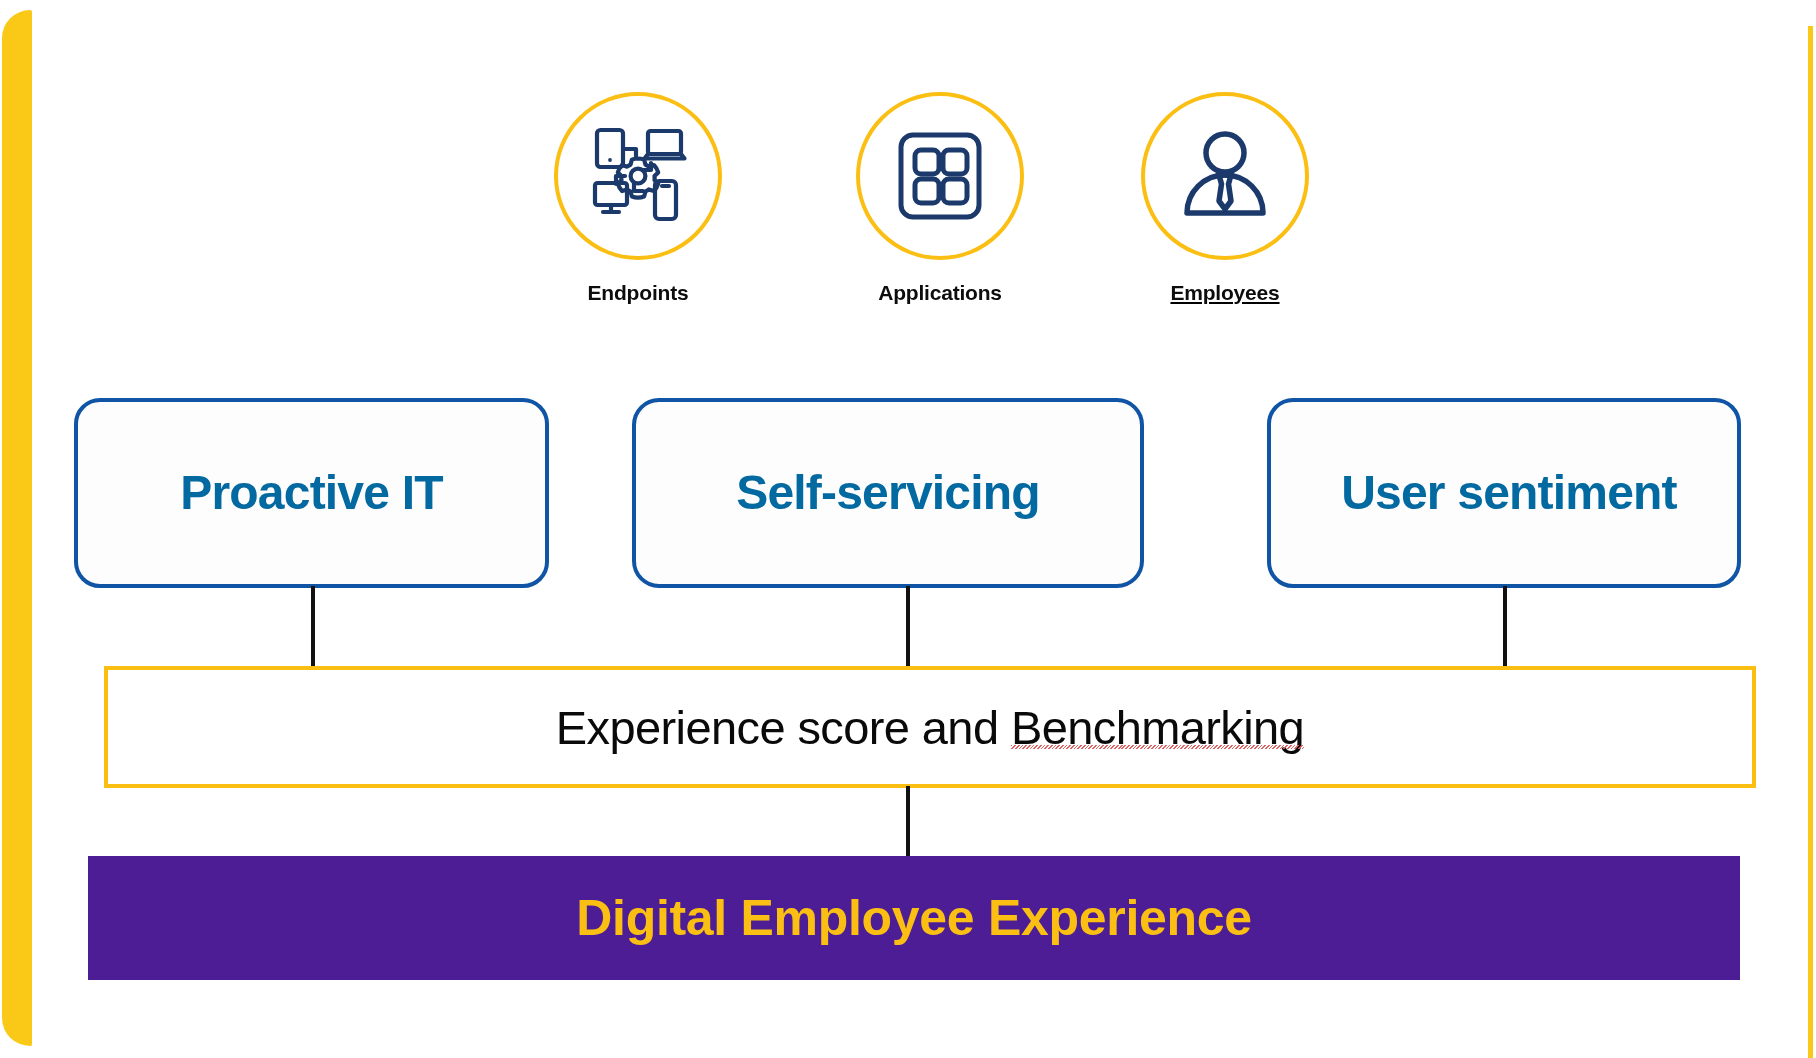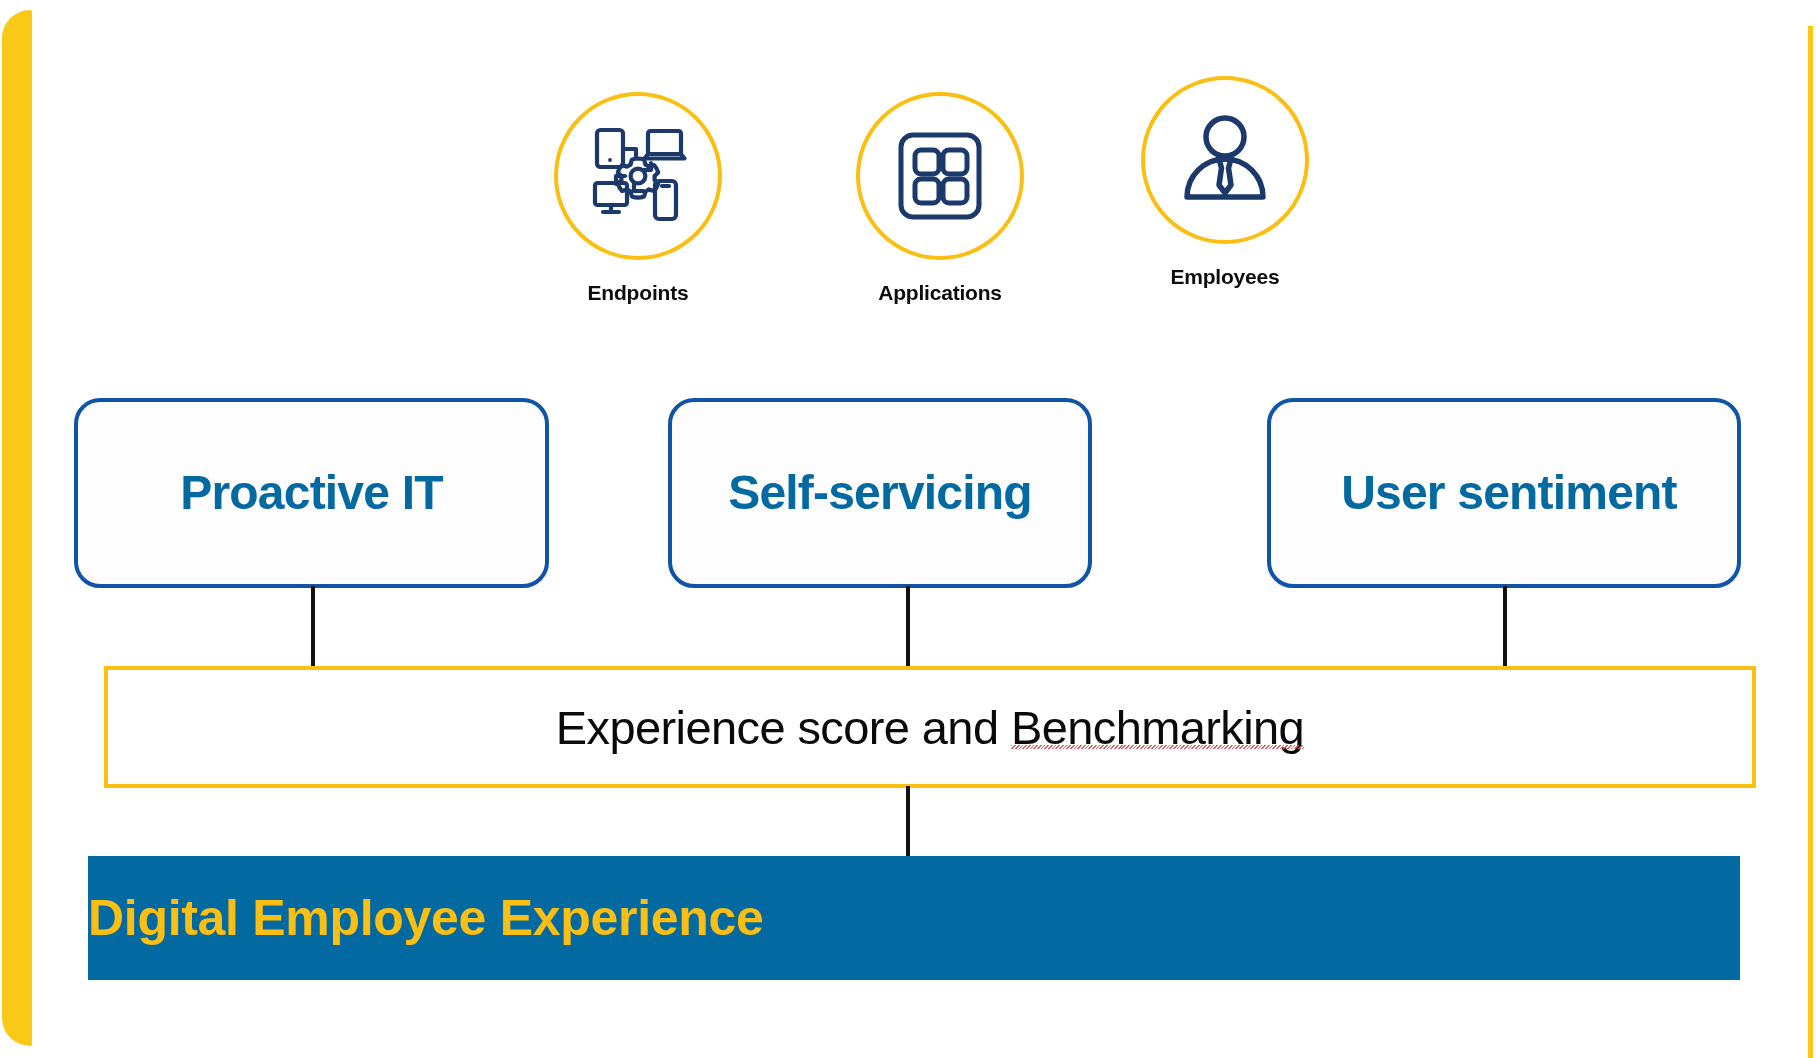--- a/index.html
+++ b/index.html
@@ -136,24 +136,24 @@
       repeating-linear-gradient(
         135deg,
         #e05a5a 0px, #e05a5a 1.2px,
         rgba(224,90,90,0) 1.2px, rgba(224,90,90,0) 2.6px);
     opacity: 0.95;
   }
 
   
   .dex-bar {
     position: absolute;
-    background: #0369a1;
-    display: flex;
-    align-items: center;
-    justify-content: flex-start;
+    background: #4c1d95;
+    display: flex;
+    align-items: center;
+    justify-content: center;
   }
   .dex-label {
     font-size: 50px;
     font-weight: bold;
     color: #FBBF14;
     letter-spacing: -0.3px;
     line-height: 1;
   }
 </style>
 </head>
@@ -218,39 +218,39 @@
             <rect x="23" y="22" width="24" height="24" rx="6"></rect>
             <rect x="51" y="22" width="24" height="24" rx="6"></rect>
             <rect x="23" y="51" width="24" height="24" rx="6"></rect>
             <rect x="51" y="51" width="24" height="24" rx="6"></rect>
           </svg>
         </span>
       </div>
       <div class="icon-label">Applications</div>
     </div>
 
-    <div class="icon-node" style="left:1125px; top:76px;">
+    <div class="icon-node" style="left:1125px; top:92px;text-decoration:underline;">
       <div class="icon-circle">
         <span>
           <svg width="100" height="98" viewBox="0 0 100 98" fill="none" stroke="#1B3A6B" stroke-width="5.5" stroke-linecap="round" stroke-linejoin="round">
             <circle cx="50" cy="26" r="19"></circle>
             <path d="M12 86 a38 38 0 0 1 76 0 z"></path>
             <path d="M44 48 h12 l-2.5 9 l2.5 17 l-6 8 l-6 -8 l2.5 -17 z"></path>
           </svg>
         </span>
       </div>
       <div class="icon-label">Employees</div>
     </div>
   </div>
 
   <div class="pillar" style="left:74px; top:398px; width:475px;">
     <span class="pillar-label">Proactive IT</span>
   </div>
 
-  <div class="pillar" style="left:668px; top:398px; width:424px;">
+  <div class="pillar" style="left:632px; top:398px; width:512px;border-radius:27px;">
     <span class="pillar-label">Self-servicing</span>
   </div>
 
   <div class="pillar" style="left:1267px; top:398px; width:474px;padding-left:10px;">
     <span class="pillar-label">User sentiment</span>
   </div>
 
   <div class="connector" style="left:311px; top:586px; height:84px;"></div>
   <div class="connector" style="left:906px; top:586px; height:84px;"></div>
   <div class="connector" style="left:1503px; top:586px; height:84px;"></div>

